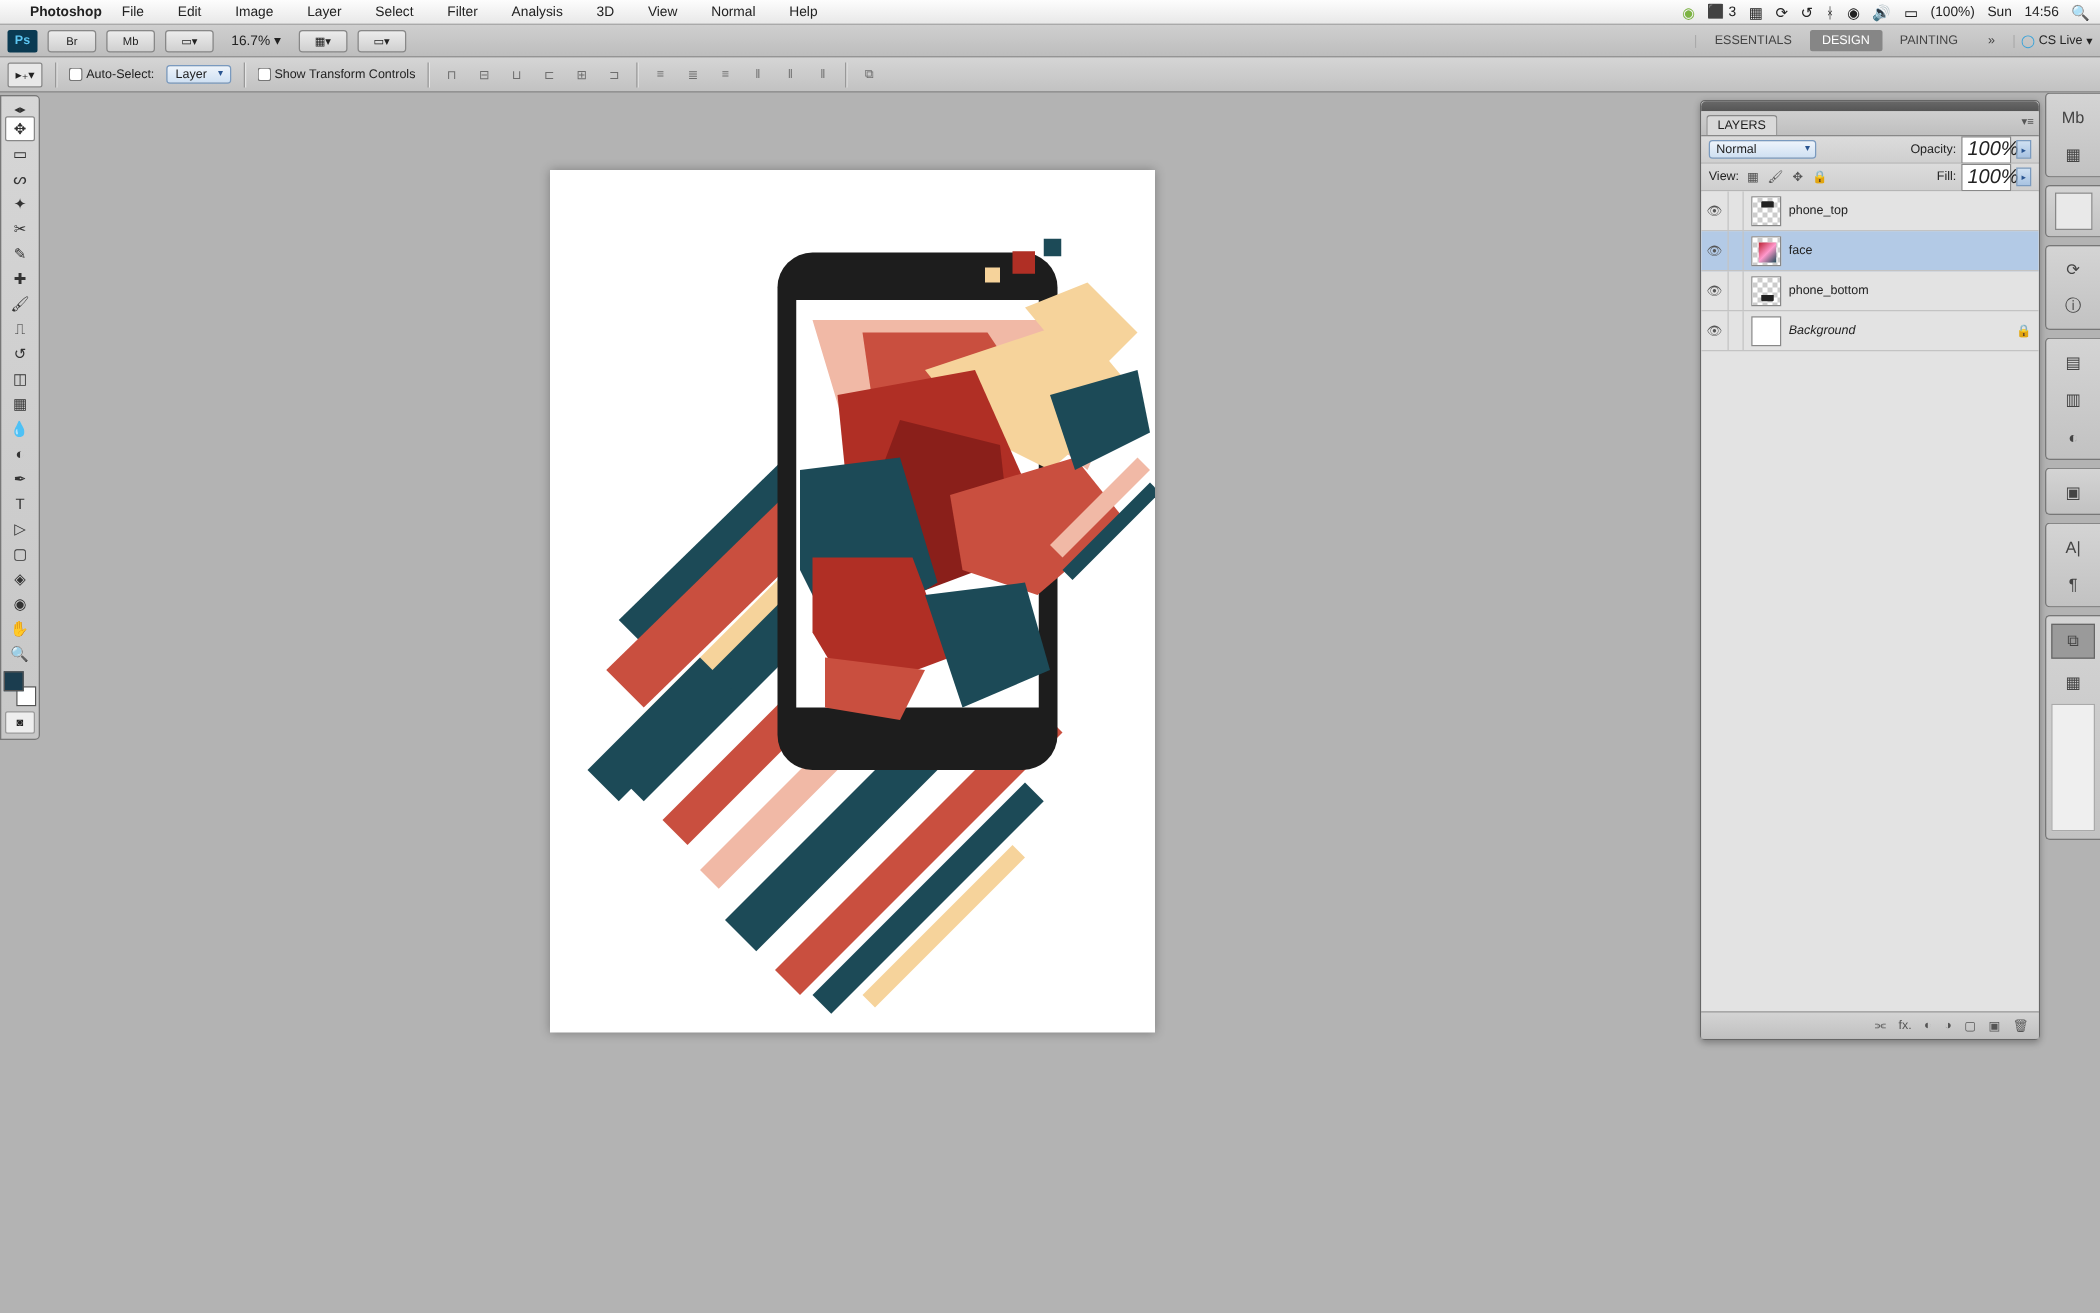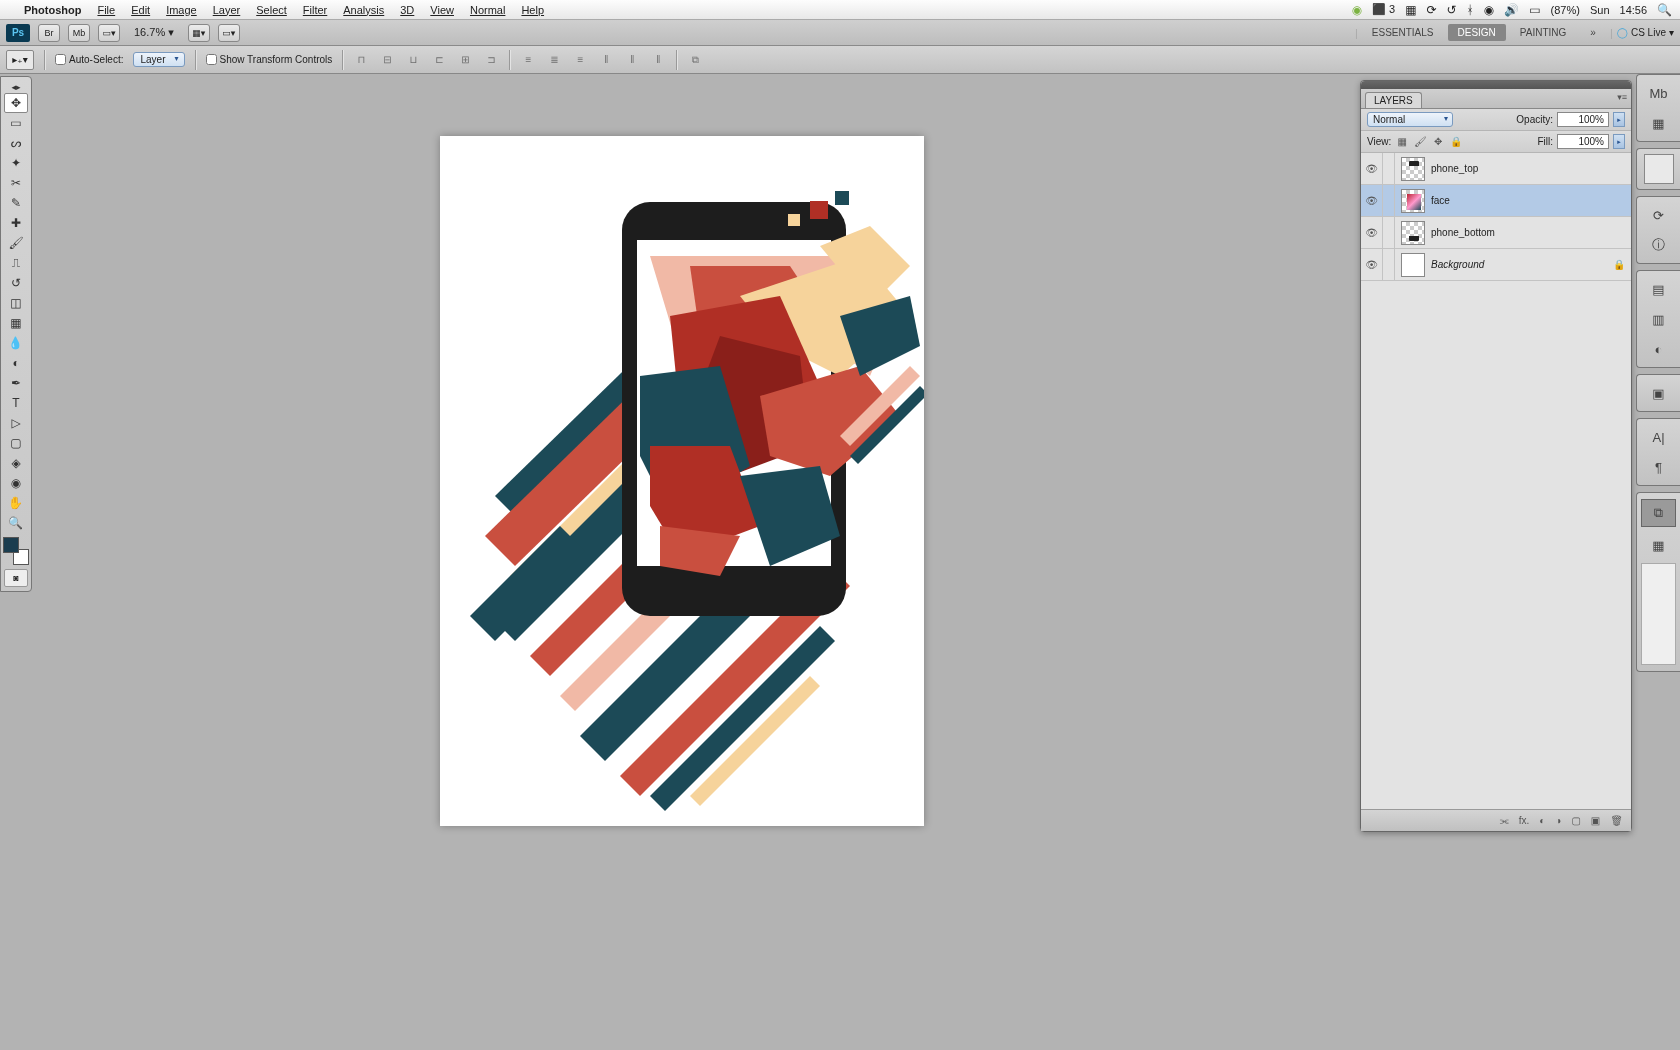--- a/index.html
+++ b/index.html
@@ -1,29 +1,29 @@
 <!DOCTYPE html>
 <html><head>
 <meta charset="utf-8">
 <style>
 * { margin:0; padding:0; box-sizing:border-box; font-family:"Lucida Grande","Helvetica Neue",Arial,sans-serif; }
 body { width:1680px; height:1050px; background:#b3b3b3; overflow:hidden; position:relative; font-size:11px; color:#222; }
 
 
 .mac-menubar { position:absolute; top:0; left:0; right:0; height:20px; background:linear-gradient(#fdfdfd,#e8e8e8); border-bottom:1px solid #aaa; display:flex; align-items:center; padding:0 8px; gap:16px;justify-content:flex-end; }
 .mac-menubar .app-name { font-weight:bold; }
-.mac-menubar .menus { display:flex; gap:16px;text-decoration:underline; }
+.mac-menubar .menus { display:flex; gap:27px; }
 .mac-menubar .menus span { cursor:default; }
 .mac-menubar .tray { margin-left:auto; display:flex; gap:10px; align-items:center; font-size:11px; }
 .mac-menubar .tray .icn { font-size:12px; }
 
 
 .app-toolbar { position:absolute; top:20px; left:0; right:0; height:26px; background:linear-gradient(#cfcfcf,#bdbdbd); border-bottom:1px solid #8a8a8a; display:flex; align-items:center; padding:0 6px; gap:8px; }
 .app-toolbar .ps-logo { width:24px; height:18px; background:#0a3a52; color:#5cc6f2; font-weight:bold; font-size:10px; display:flex; align-items:center; justify-content:center; border-radius:2px; }
-.app-toolbar .tb-btn { width:22px; height:18px; background:linear-gradient(#ececec,#d0d0d0); border:1px solid #888; border-radius:3px; display:flex; align-items:center; justify-content:center; font-size:9px; }
+.app-toolbar .tb-btn { width:39px; height:18px; background:linear-gradient(#ececec,#d0d0d0); border:1px solid #888; border-radius:3px; display:flex; align-items:center; justify-content:center; font-size:9px; }
 .app-toolbar .zoom { font-size:11px; padding:0 6px; }
 .app-toolbar .right { margin-left:auto; display:flex; gap:4px; align-items:center; }
 .app-toolbar .wksp { padding:3px 10px; font-size:10px; color:#444; }
 .app-toolbar .wksp.active { background:#868686; color:#fff; border-radius:2px; }
 .app-toolbar .cslive { font-size:10px; display:flex; align-items:center; gap:3px; }
 
 
 .options-bar { position:absolute; top:46px; left:0; right:0; height:28px; background:linear-gradient(#d5d5d5,#c2c2c2); border-bottom:1px solid #888; display:flex; align-items:center; padding:0 6px; gap:10px; font-size:10px; }
 .options-bar .tool-ind { width:28px; height:20px; background:#e8e8e8; border:1px solid #888; border-radius:2px; display:flex; align-items:center; justify-content:center; }
 .options-bar .chk { display:flex; align-items:center; gap:3px; }
@@ -50,21 +50,21 @@
 
 .layers-panel { position:absolute; top:80px; right:48px; width:272px; height:752px; background:#d2d2d2; border:1px solid #666; border-radius:4px; box-shadow:0 2px 6px rgba(0,0,0,.3); display:flex; flex-direction:column; }
 .layers-panel .grip { height:8px; background:linear-gradient(#686868,#555); border-radius:4px 4px 0 0; }
 .layers-panel .tabs { height:20px; display:flex; align-items:flex-end; border-bottom:1px solid #888; background:linear-gradient(#cfcfcf,#bfbfbf); padding-left:4px; position:relative; }
 .layers-panel .tab { background:#d9d9d9; border:1px solid #888; border-bottom:none; padding:2px 8px; font-size:10px; border-radius:3px 3px 0 0;margin-top:26px; }
 .layers-panel .menu-icn { position:absolute; right:4px; top:3px; font-size:9px; color:#555; }
 .layers-panel .row { height:22px; display:flex; align-items:center; padding:0 6px; gap:4px; border-bottom:1px solid #b5b5b5; background:linear-gradient(#dcdcdc,#cfcfcf); font-size:10px; }
 .layers-panel .row .lbl { }
 .layers-panel .row .sel { background:linear-gradient(#eef4fb,#cfe0f2); border:1px solid #7a9abf; border-radius:3px; padding:1px 16px 1px 5px; font-size:10px; position:relative; min-width:66px; }
 .layers-panel .row .sel::after { content:"▾"; position:absolute; right:4px; color:#2a5591; font-size:8px; }
-.layers-panel .row .fld { background:#fff; border:1px solid #888; padding:1px 4px; font-size:10px; width:52px; text-align:right; }
+.layers-panel .row .fld { background:#fff; border:1px solid #888; padding:1px 4px; font-size:16px; width:40px; text-align:right;font-style:italic; }
 .layers-panel .row .fld-pop { width:12px; height:15px; background:linear-gradient(#cfe0f2,#a8c3e2); border:1px solid #7a9abf; display:flex; align-items:center; justify-content:center; font-size:7px; color:#2a5591; }
 .layers-panel .row .sm-icn { width:14px; height:14px; display:flex; align-items:center; justify-content:center; color:#555; font-size:10px; }
 .layers-panel .row .spacer { flex:1; }
 .layers-panel .layers-list { flex:1; background:#e3e3e3; overflow:auto; }
 .layers-panel .layer { height:32px; display:flex; align-items:center; border-bottom:1px solid #c3c3c3; font-size:10px; }
 .layers-panel .layer.selected { background:#b3cae6; }
 .layers-panel .layer .vis { width:22px; display:flex; align-items:center; justify-content:center; color:#555; border-right:1px solid #c3c3c3; height:100%; }
 .layers-panel .layer .link { width:12px; height:100%; border-right:1px solid #c3c3c3; }
 .layers-panel .layer .thumb { width:24px; height:24px; background:#fff; border:1px solid #888; margin:0 6px; position:relative; }
 .layers-panel .layer .thumb .check { position:absolute; inset:0; background:repeating-conic-gradient(#ccc 0 25%, #fff 0 50%) 0 0/8px 8px; }
@@ -106,21 +106,21 @@
   <div class="tray">
     <span class="icn" style="color:#7cb342">◉</span>
     <span>⬛ <span>3</span></span>
     <span class="icn">▦</span>
     <span class="icn">⟳</span>
     <span class="icn">↺</span>
     <span class="icn">ᚼ</span>
     <span class="icn">◉</span>
     <span class="icn">🔊</span>
     <span class="icn">▭</span>
-    <span>(87%)</span>
+    <span>(100%)</span>
     <span>Sun</span>
     <span>14:56</span>
     <span class="icn">🔍</span>
   </div>
 </div>
 
 <div class="app-toolbar">
   <div class="ps-logo">Ps</div>
   <div class="tb-btn">Br</div>
   <div class="tb-btn">Mb</div>

